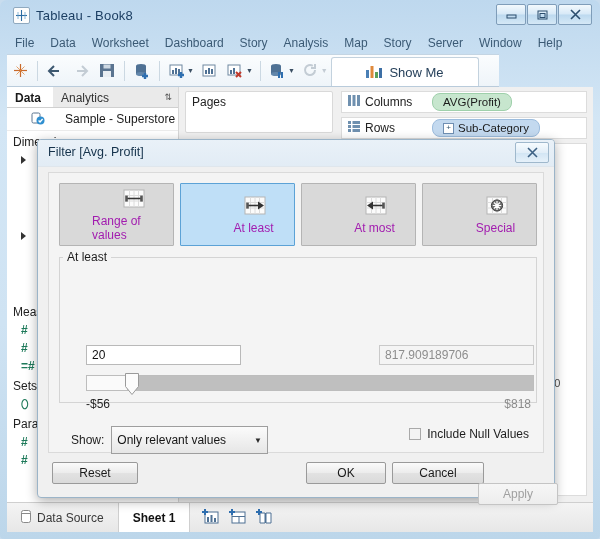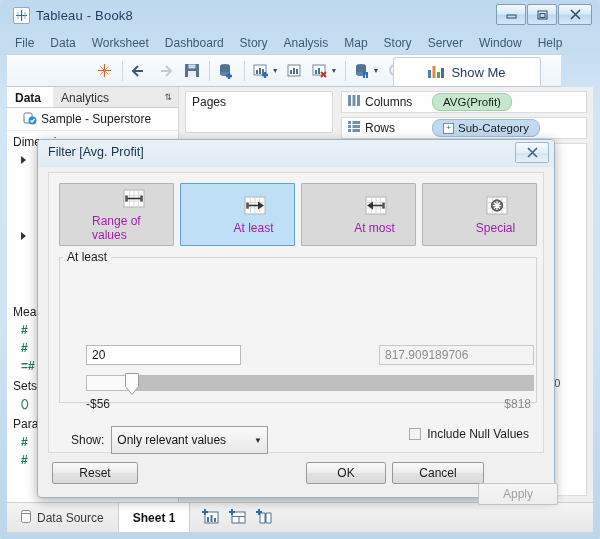--- a/index.html
+++ b/index.html
@@ -45,24 +45,24 @@
   .menubar{
     position:absolute;left:7px;top:32px;width:586px;height:22px;
     display:flex;align-items:center;
   }
   .menu-item{
     padding:2px 8px;color:#3b5a75;font-size:12px;white-space:nowrap;
   }
 
   
   .toolbar{
-    position:absolute;left:7px;top:54px;width:554px;height:33px;
+    position:absolute;left:7px;top:54px;width:492px;height:33px;
     background:linear-gradient(180deg,#fbfdfe 0%,#eef4f9 100%);
     border-top:1px solid #c4d5e3;border-bottom:1px solid #b9cbdb;
-    display:flex;align-items:center;box-sizing:border-box;justify-content:center;
+    display:flex;align-items:center;box-sizing:border-box;
   }
   .tb-btn{width:26px;height:26px;display:flex;align-items:center;justify-content:center;}
   .tb-sep{width:1px;height:20px;background:#cbd8e2;margin:0 4px;}
   .tb-caret{font-size:7px;color:#3b4f63;margin-left:-3px;margin-right:3px;}
   .showme{
     position:absolute;right:20px;top:2px;width:148px;height:29px;
     background:#fff;border:1px solid #c3d2de;border-radius:3px 3px 0 0;
     border-bottom:none;
     display:flex;align-items:center;justify-content:center;gap:7px;
     font-size:13px;color:#26405a;box-sizing:border-box;
@@ -80,21 +80,21 @@
     background:#fff;border-right:1px solid #d6d6d6;box-sizing:border-box;
   }
   .pane-tabs{height:20px;display:flex;align-items:stretch;background:#eaeaea;
     border-bottom:1px solid #d0d0d0;}
   .pane-tab{
     flex:0 0 auto;padding:2px 12px 0 8px;font-size:12px;display:flex;align-items:center;
   }
   .pane-tab.active{background:#fff;font-weight:bold;color:#1a1a1a;}
   .pane-tab.inactive{color:#333;}
   .pane-updown{margin-left:auto;padding:0 6px;display:flex;align-items:center;color:#555;font-size:9px;}
-  .ds-row{height:22px;display:flex;align-items:center;padding-left:16px;gap:4px;font-size:12px;color:#1a1a1a;
+  .ds-row{height:22px;display:flex;align-items:center;padding-left:24px;gap:20px;font-size:12px;color:#1a1a1a;
     border-bottom:1px solid #ececec;}
   .sec-hdr{font-size:12px;color:#222;padding:4px 0 2px 6px;}
   .fld-row{height:18px;display:flex;align-items:center;gap:5px;padding-left:14px;font-size:12px;color:#1d1d1d;}
   .tri{width:0;height:0;border-left:5px solid #333;border-top:4px solid transparent;border-bottom:4px solid transparent;}
   .hash{color:#1e7a5a;font-weight:bold;font-size:12px;}
 
   
   .shelfcol{position:absolute;left:172px;top:0;right:0;height:415px;}
   .card{
     background:#fff;border:1px solid #d9d9d9;border-radius:2px;box-sizing:border-box;

